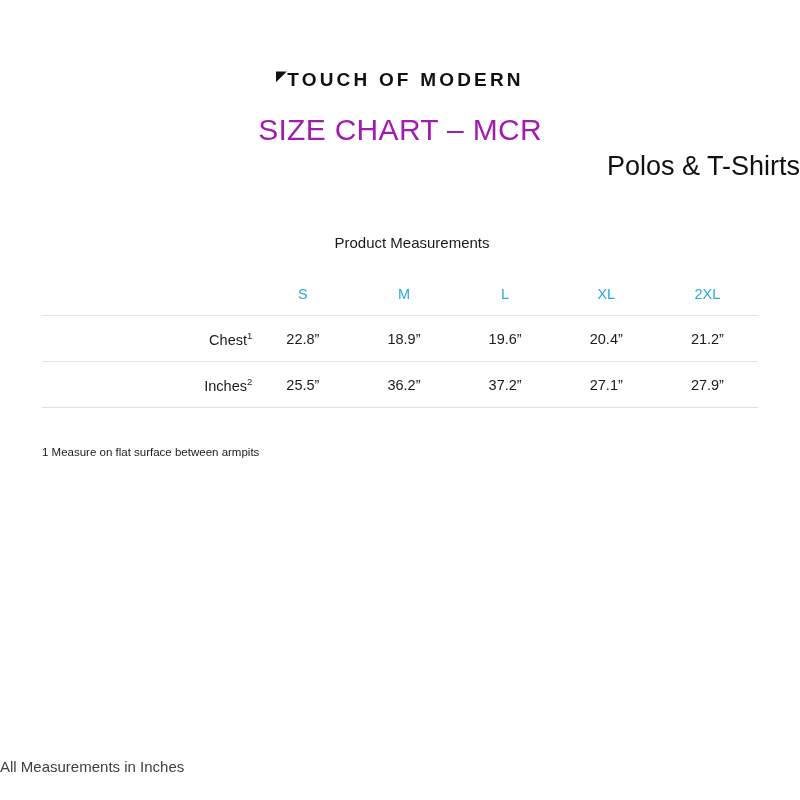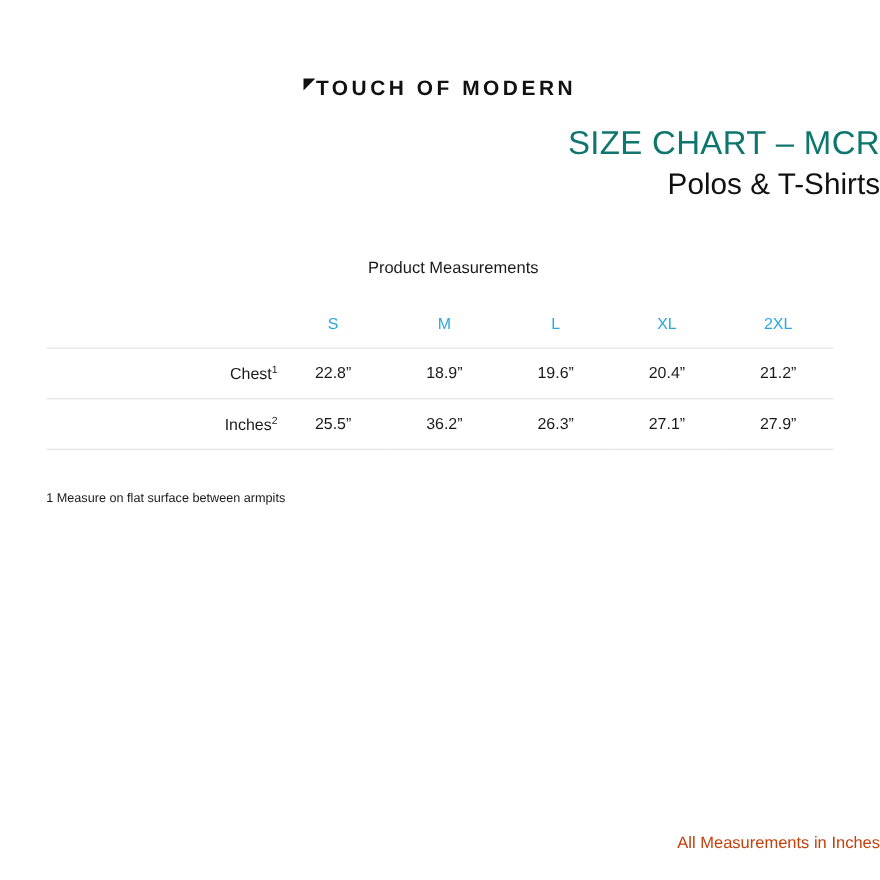--- a/index.html
+++ b/index.html
@@ -34,25 +34,25 @@
   }
   .brand .mark {
     font-size: 13px;
     vertical-align: 6px;
     letter-spacing: 0;
     margin-right: 1px;
   }
 
   
   .title {
-    text-align: right;
+    text-align: center;
     margin-top: 22px;
     font-size: 30px;
     font-weight: 400;
-    color: #0f766e;
+    color: #a21caf;
     letter-spacing: 0.3px;
   }
   .subtitle {
     text-align: right;
     margin-top: 4px;
     font-size: 27px;
     font-weight: 400;
     color: #111111;
   }
 
@@ -121,23 +121,23 @@
     color: #1a1a1a;
   }
   .footnotes div { white-space: pre; }
 
   
   .footer-note {
     position: absolute;
     top: 690px;
     left: 0;
     width: 100%;
-    text-align: right;
+    text-align: left;
     font-size: 15px;
-    color: #c2410c;
+    color: #404040;
   }
 </style>
 </head>
 <body>
 
 <div class="page">
 
   <div class="brand">
     <span class="mark">◤</span><span>TOUCH OF MODERN</span>
   </div>
@@ -173,21 +173,21 @@
           <td>22.8”</td>
           <td>18.9”</td>
           <td>19.6”</td>
           <td>20.4”</td>
           <td>21.2”</td>
         </tr>
         <tr>
           <td class="row-label"><span>Inches</span><sup>2</sup></td>
           <td>25.5”</td>
           <td>36.2”</td>
-          <td>26.3”</td>
+          <td>37.2”</td>
           <td>27.1”</td>
           <td>27.9”</td>
         </tr>
       </tbody>
     </table>
   </div>
 
   <div class="footnotes">
     <div>1 Measure on flat surface between armpits</div>
   </div>

